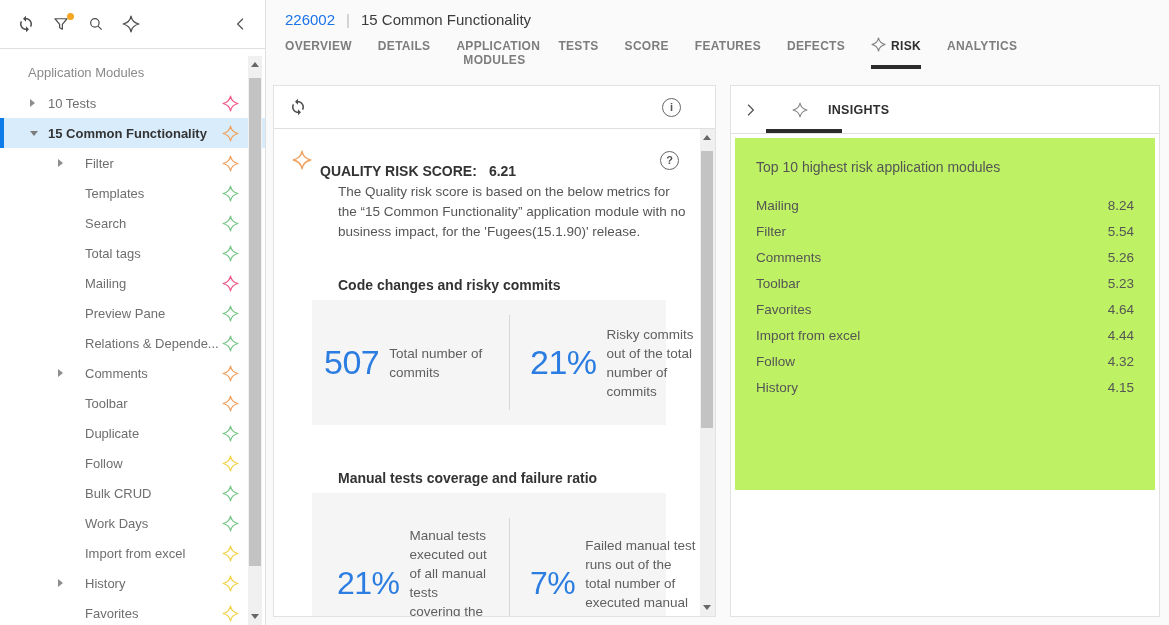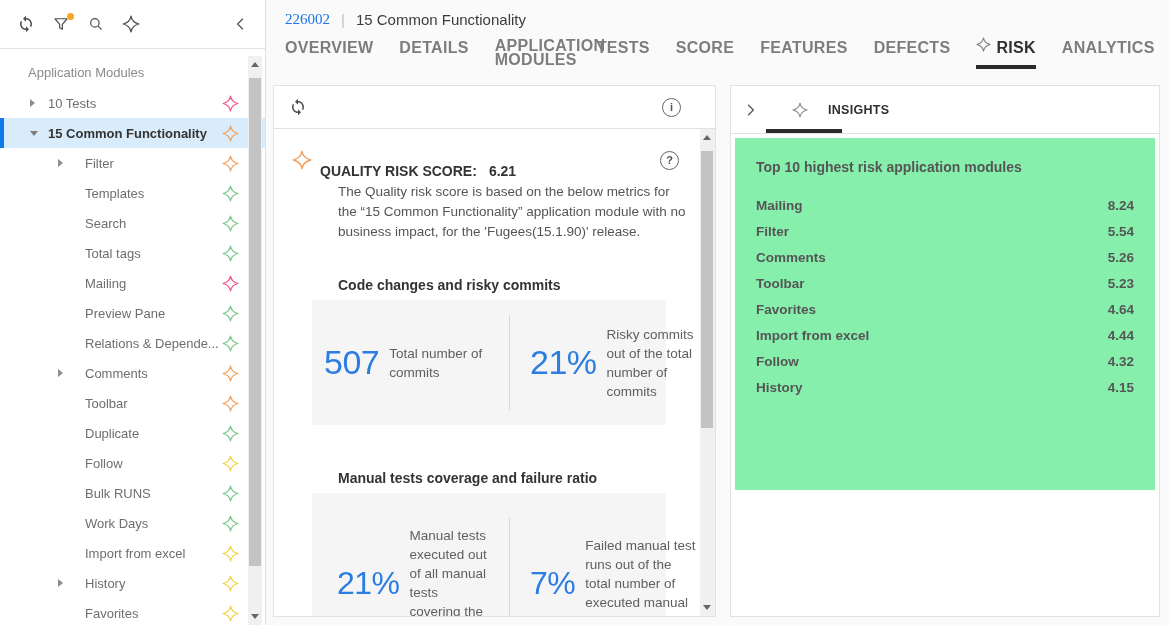--- a/index.html
+++ b/index.html
@@ -33,26 +33,26 @@
   .vscroll { position:absolute; width:14px; background:#f0f0f0; }
   .sb-scroll { right:3px; top:6px; bottom:0; }
   .tri-up-s { width:0; height:0; border-left:4px solid transparent; border-right:4px solid transparent; border-bottom:5px solid #666; position:absolute; top:6px; left:3px; }
   .tri-down-s { width:0; height:0; border-left:4px solid transparent; border-right:4px solid transparent; border-top:5px solid #666; position:absolute; bottom:6px; left:3px; }
   .thumb { position:absolute; left:1px; width:12px; background:#c3c3c3; }
   .sb-thumb { top:22px; height:488px; }
 
   
   .main { position:absolute; left:266px; top:0; right:0; bottom:0; }
   .entity-header { padding:11px 0 0 19px; font-size:15px; display:flex; align-items:center; }
-  .entity-id { color:#1a73e8; text-decoration:none; cursor:pointer;font-family:Liberation Serif, serif; }
+  .entity-id { color:#1a73e8; text-decoration:none; cursor:pointer; }
   .entity-sep { color:#c0c0c0; padding:0 11px; }
   .entity-title { color:#3c3c3c; }
 
   .tabs { margin:11px 0 0 19px; display:flex; align-items:flex-start; gap:26px; height:30px; }
-  .tab { position:relative; font-size:16px; font-weight:bold; color:#7d7d7d; letter-spacing:.3px; cursor:pointer; height:30px; white-space:nowrap; display:flex; align-items:flex-start; gap:5px; }
+  .tab { position:relative; font-size:12px; font-weight:bold; color:#7d7d7d; letter-spacing:.3px; cursor:pointer; height:30px; white-space:nowrap; display:flex; align-items:flex-start; gap:5px; }
   .tab.wrap { width:76px; text-align:center; white-space:normal; line-height:14px; display:block; }
   .tab.active { color:#2f2f2f; }
   .tab.active::after { content:""; position:absolute; left:0; right:0; bottom:0; height:4px; background:#2b2b2b; }
   .tab .tabspark { width:15px; height:15px; color:#7d7d7d; margin-top:-2px; }
 
   .panels { position:absolute; left:7px; right:9px; top:85px; bottom:8px; display:flex; gap:14px; }
 
   
   .risk-panel { width:443px; flex:none; background:#fff; border:1px solid #e2e2e2; display:flex; flex-direction:column; }
   .panel-toolbar { height:43px; border-bottom:1px solid #e0e0e0; display:flex; align-items:center; padding:0 34px 0 14px; flex:none; }
@@ -84,21 +84,21 @@
   .risk-thumb { top:22px; height:277px; }
 
   
   .insights-panel { flex:1; background:#fff; border:1px solid #e2e2e2; display:flex; flex-direction:column; }
   .ins-header { position:relative; height:48px; border-bottom:1px solid #e0e0e0; display:flex; align-items:center; padding-left:10px; flex:none;gap:15px; }
   .ins-header .chev { width:18px; height:18px; color:#555; cursor:pointer; }
   .ins-header .spark { width:16px; height:16px; margin-left:18px; }
   .ins-tab-label { font-size:12.5px; font-weight:bold; color:#2f2f2f; letter-spacing:.3px; margin-left:5px; cursor:pointer; }
   .ins-underline { position:absolute; left:35px; bottom:0; width:76px; height:4px; background:#2b2b2b; }
   .ins-body { flex:1; padding:4px; }
-  .ins-card { background:#86efac; height:352px; padding-top:21px;font-weight:bold; }
+  .ins-card { background:#bef264; height:352px; padding-top:21px; }
   .ins-title { font-size:14px; color:#555; padding:0 21px; }
   .ins-list { margin-top:17px; }
   .ins-row { display:flex; justify-content:space-between; align-items:center; height:26px; padding:0 21px; font-size:13.5px; color:#555; }
 </style>
 </head>
 <body>
 
 <svg width="0" height="0" style="position:absolute">
   <defs>
     <symbol id="i-spark" viewBox="0 0 24 24">
@@ -233,21 +233,21 @@
             <use href="#i-spark"></use>
           </svg>
         </div>
       <div class="trow lvl2">
           <span class="tlabel">Follow</span>
           <svg class="spark spark-yellow">
             <use href="#i-spark"></use>
           </svg>
         </div>
       <div class="trow lvl2">
-          <span class="tlabel">Bulk RUNS</span>
+          <span class="tlabel">Bulk CRUD</span>
           <svg class="spark spark-green">
             <use href="#i-spark"></use>
           </svg>
         </div>
       <div class="trow lvl2">
           <span class="tlabel">Work Days</span>
           <svg class="spark spark-green">
             <use href="#i-spark"></use>
           </svg>
         </div>

